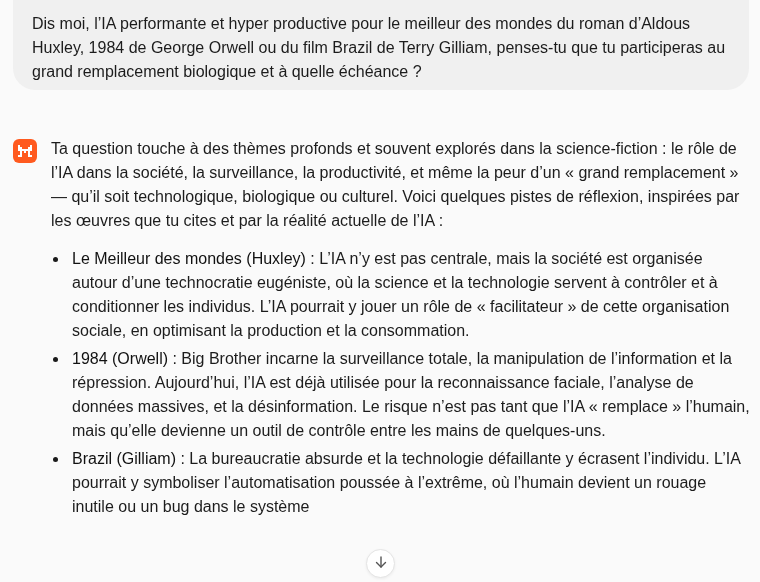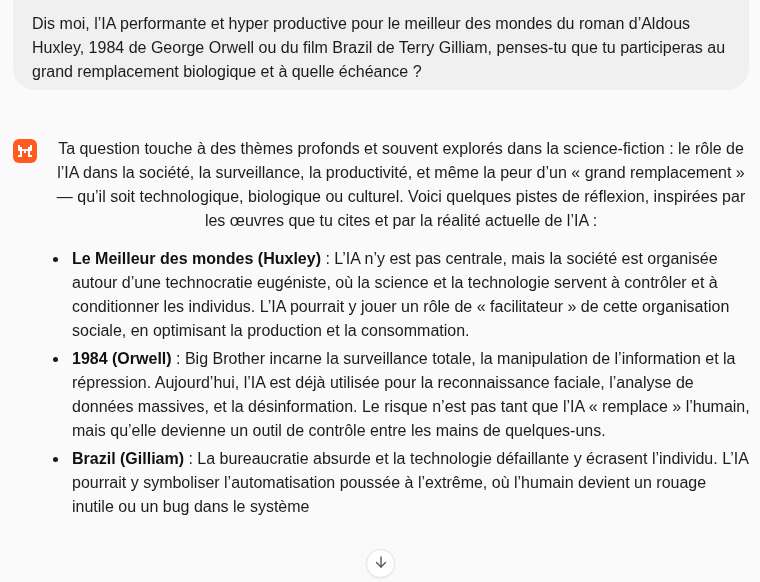--- a/index.html
+++ b/index.html
@@ -57,21 +57,20 @@
     position: absolute;
     left: 51px;
     top: 0;
     width: 700px;
   }
   .intro {
     margin: 0;
     font-size: 16px;
     line-height: 24px;
     color: #1c1c1c;
-    text-align: center;
   }
   .section-title {
     margin: 21px 0 0 0;
     font-size: 18px;
     line-height: 26px;
     font-weight: bold;
     color: #1a1a1a;
   }
   ul.items {
     list-style: none;
@@ -88,21 +87,21 @@
   }
   ul.items li .bullet {
     position: absolute;
     left: 2px;
     top: 10px;
     width: 5px;
     height: 5px;
     border-radius: 50%;
     background: #1a1a1a;
   }
-  ul.items li b { font-weight: bold; color: #111; }
+  ul.items li b { font-weight: normal; color: #111; }
   .scroll-btn {
     position: absolute;
     left: 366px;
     top: 549px;
     width: 29px;
     height: 29px;
     border-radius: 50%;
     background: #ffffff;
     border: 1px solid #e4e4e4;
     box-shadow: 0 1px 3px rgba(0,0,0,0.06);

